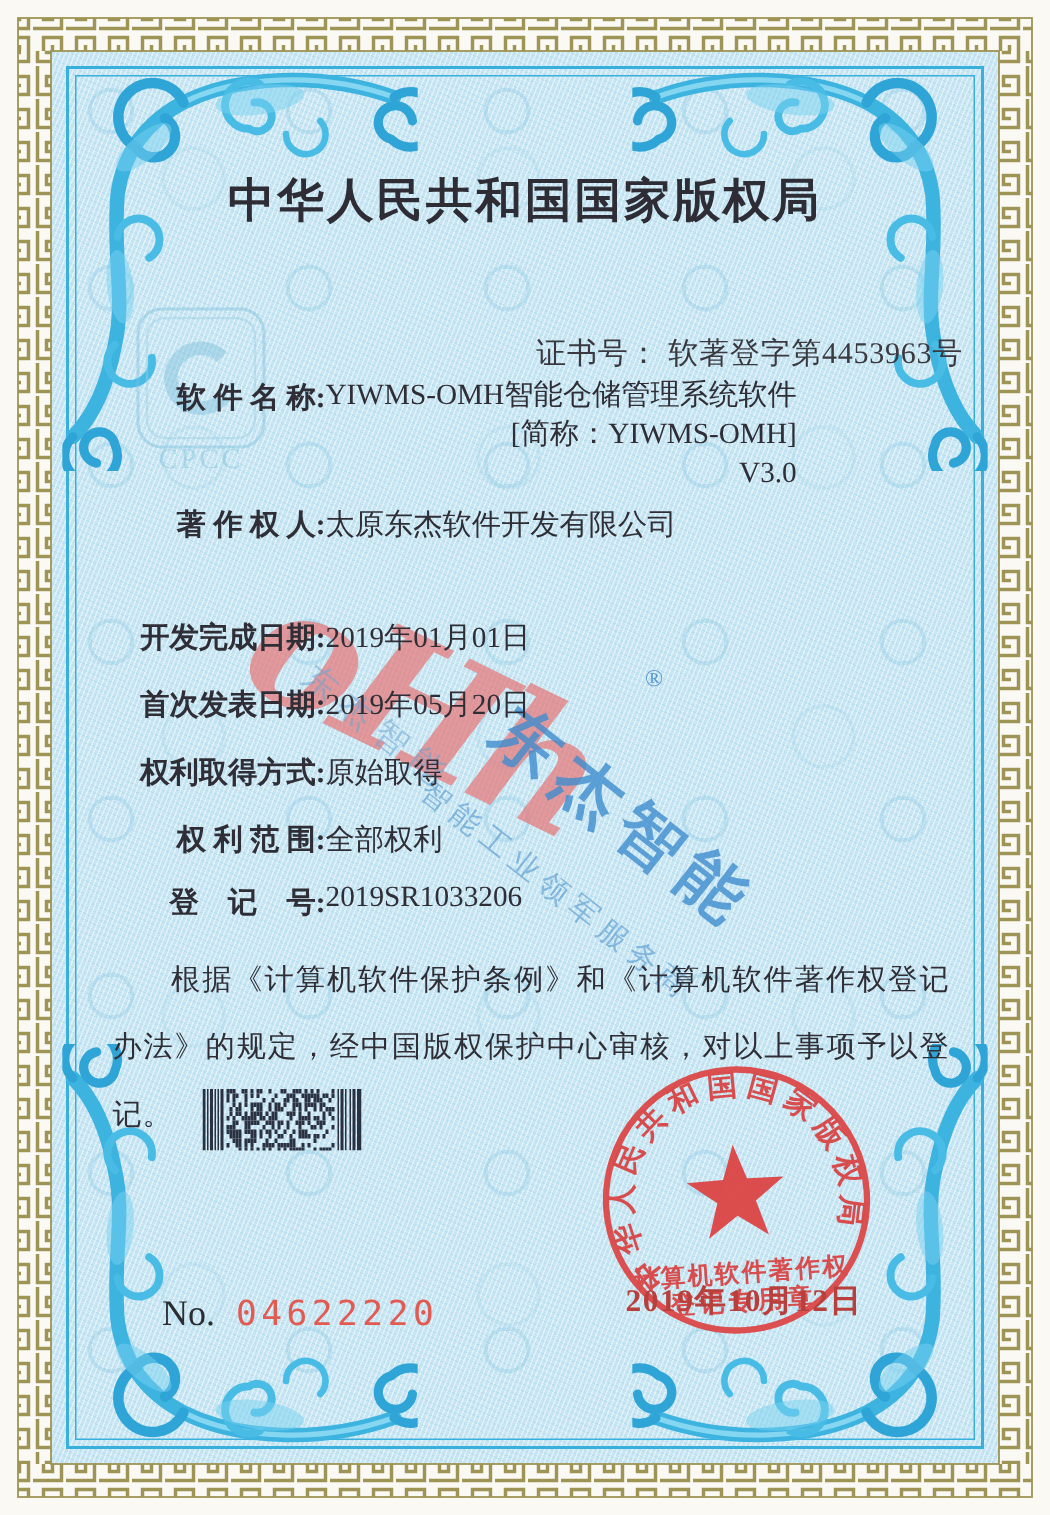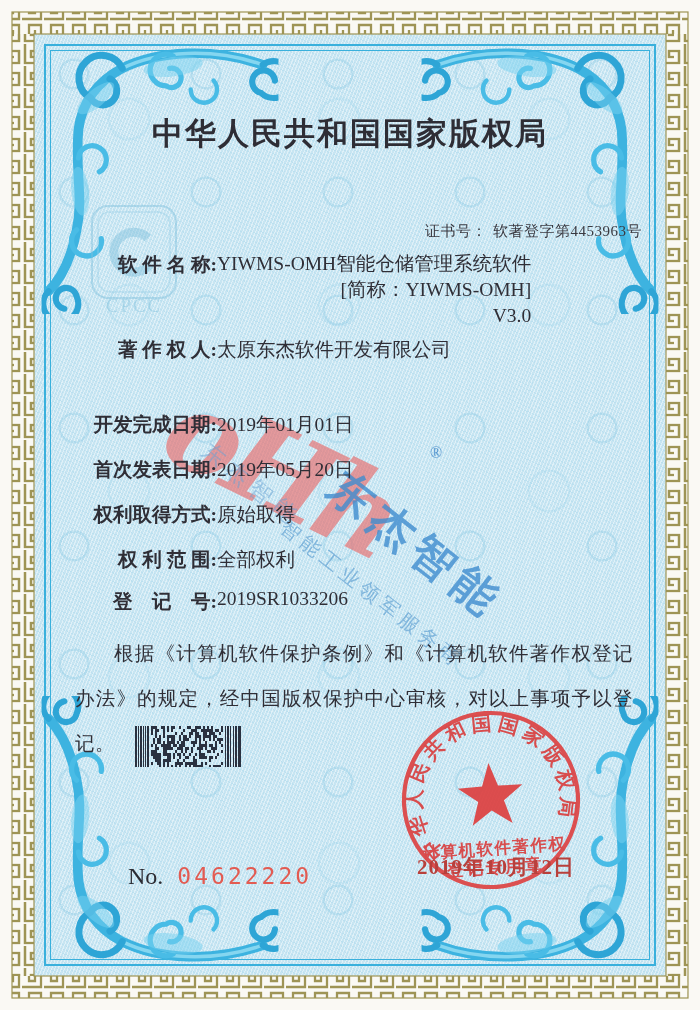--- a/index.html
+++ b/index.html
@@ -48,21 +48,21 @@
   .issuer {
     position:absolute; top:113px; left:0; width:100%; text-align:center;
     font-size:31px; font-weight:700; letter-spacing:2px; color:#2e2d35;
   }
   .cert-title {
     position:absolute; top:166px; left:0; width:100%; text-align:center;
     font-size:37px; font-weight:700; letter-spacing:1px; color:#2b2a32;
   }
   .cert-no {
     position:absolute; top:222px; right:58px;
-    font-size:15px; color:#3a3940; letter-spacing:.5px;margin-left:37px;
+    font-size:20px; color:#3a3940; letter-spacing:.5px;margin-left:37px;
   }
   .cert-no span { margin-left:6px; }
 
   .field { position:absolute; left:85px; font-size:19.5px; color:#2f2e36; display:flex;text-align:right; }
   .field .lab { display:inline-block; width:132px; font-weight:600; white-space:pre; }
   .field .val { font-weight:500; }
   .field .val div { line-height:26px; }
   .f-name  { top:251px; }
   .f-owner { top:336px; }
   .f-dev   { top:411px; }
@@ -103,21 +103,21 @@
   .wm-cpcc { left:86px; top:200px; opacity:.45; }
 
   
   .seal { position:absolute; left:396px; top:705px; width:190px; height:190px;
           transform:rotate(-4deg); opacity:.92; }
   .seal-date {
     position:absolute; left:417px; top:853px; font-size:21px;
     color:#b8403c; letter-spacing:1px; font-weight:700;text-align:right;
   }
 
-  .serial { position:absolute; left:108px; top:863px; font-size:24px; color:#2c2c33;margin-left:20px; }
+  .serial { position:absolute; left:108px; top:863px; font-size:24px; color:#2c2c33; }
   .serial .num {
     margin-left:14px; color:#e25b52; letter-spacing:3px;
     font-family:"DejaVu Sans Mono",monospace; font-size:23px;
   }
 </style>
 </head>
 <body>
 
 <div class="page">
 

